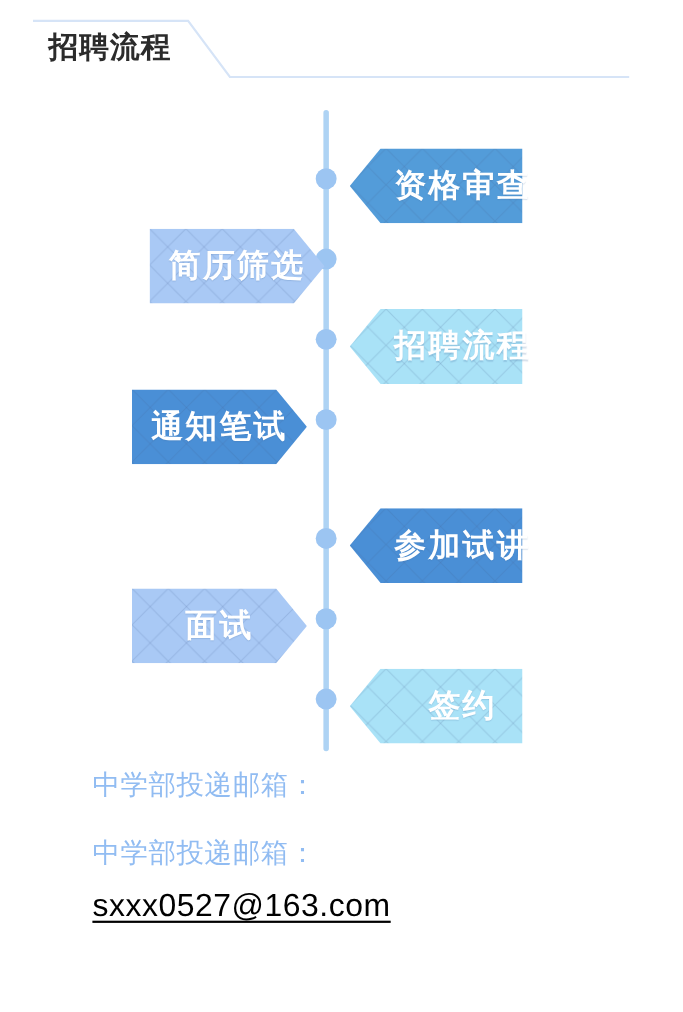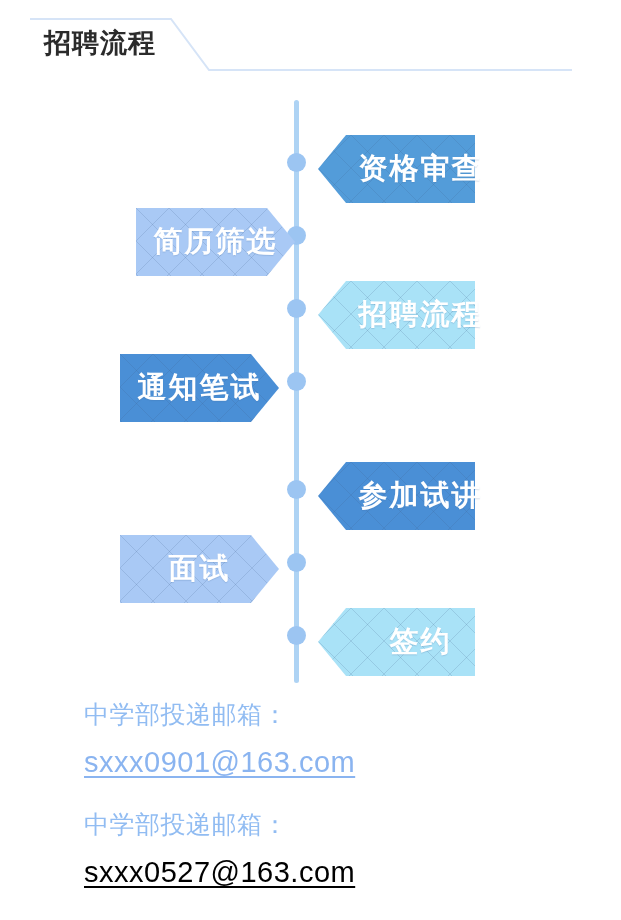--- a/index.html
+++ b/index.html
@@ -241,20 +241,19 @@
         </svg>
         <div class="step-label">签约</div>
       </div>
     </div>
 </div>
 
 <div class="contact">
   <div id="contact-groups">
       <div class="contact-group">
         <div class="contact-caption" style="color: rgb(145, 188, 242);">中学部投递邮箱：</div>
-        <a class="contact-email" style="color: rgb(138, 180, 240);">sxxx0901@163.com</a>
       </div>
       <div class="contact-group">
         <div class="contact-caption" style="color: rgb(145, 188, 242);">中学部投递邮箱：</div>
         <a class="contact-email" style="color: #000000;">sxxx0527@163.com</a>
       </div>
     </div>
 </div>
 
 </body></html>

